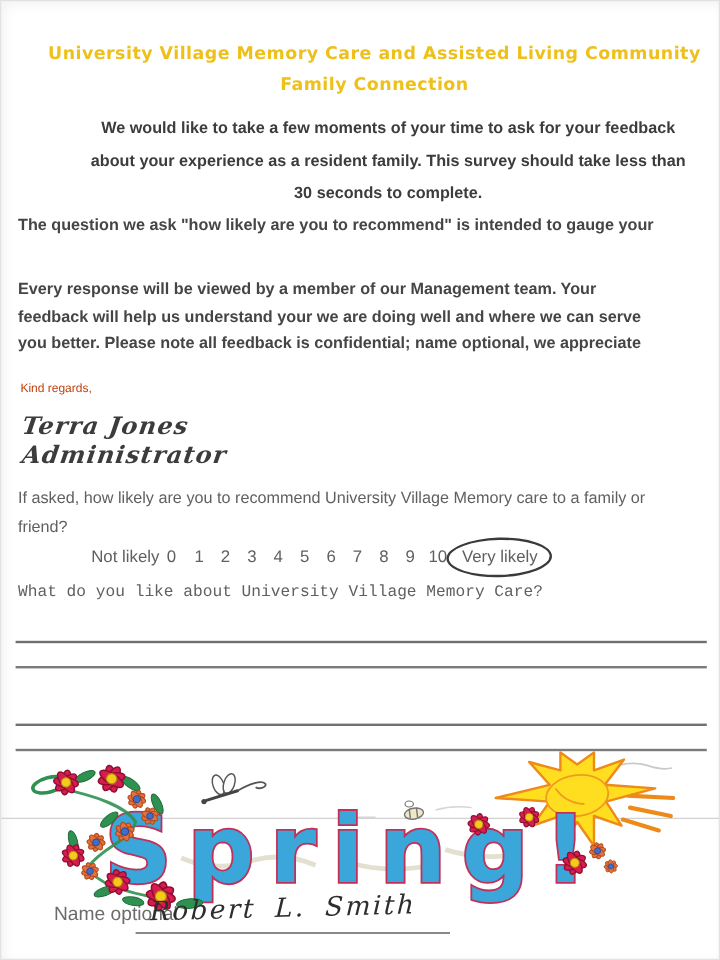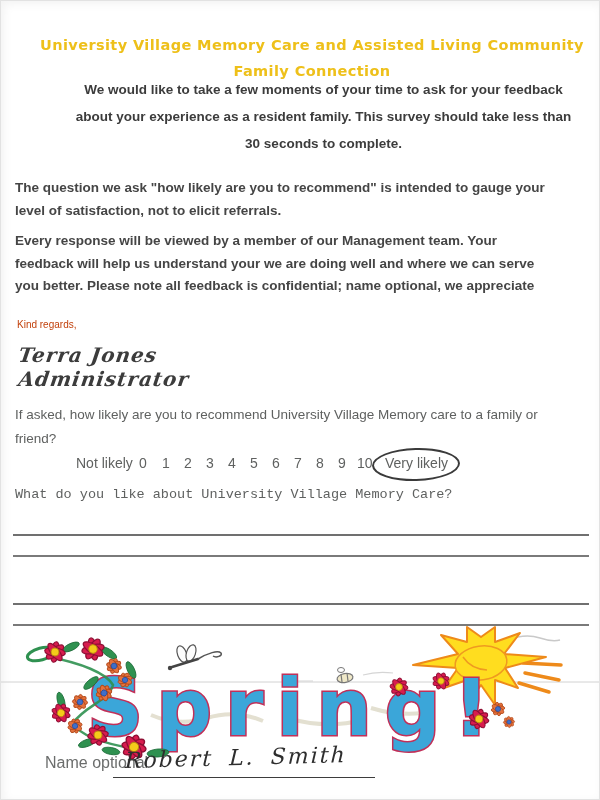--- a/index.html
+++ b/index.html
@@ -47,29 +47,28 @@
   .artwork{left:0;top:622px;width:600px;height:146px;z-index:1;}
 </style>
 </head>
 <body>
 
 <div class="page">
 
   <div class="abs center title" style="top:36px;">University Village Memory Care and Assisted Living Community</div>
   <div class="abs center title" style="top:62px;">Family Connection</div>
 
-  <div class="abs center" style="top:75px;margin-left:47px;">
+  <div class="abs center" style="top:92px;margin-left:47px;">
     <div class="intro-line">We would like to take a few moments of your time to ask for your feedback</div>
     <div class="intro-line">about your experience as a resident family. This survey should take less than</div>
     <div class="intro-line">30 seconds to complete.</div>
   </div>
 
   <div class="abs para" style="top:176px;">
     <div>The question we ask "how likely are you to recommend" is intended to gauge your</div>
-    <div>level of satisfaction, not to elicit referrals.</div>
   </div>
 
   <div class="abs para" style="top:229px;">
     <div>Every response will be viewed by a member of our Management team. Your</div>
     <div>feedback will help us understand your we are doing well and where we can serve</div>
     <div>you better. Please note all feedback is confidential; name optional, we appreciate</div>
   </div>
 
   <div class="abs regards" style="top:318px;">Kind regards,</div>
   <div class="abs script" style="top:342px;">Terra Jones</div>

